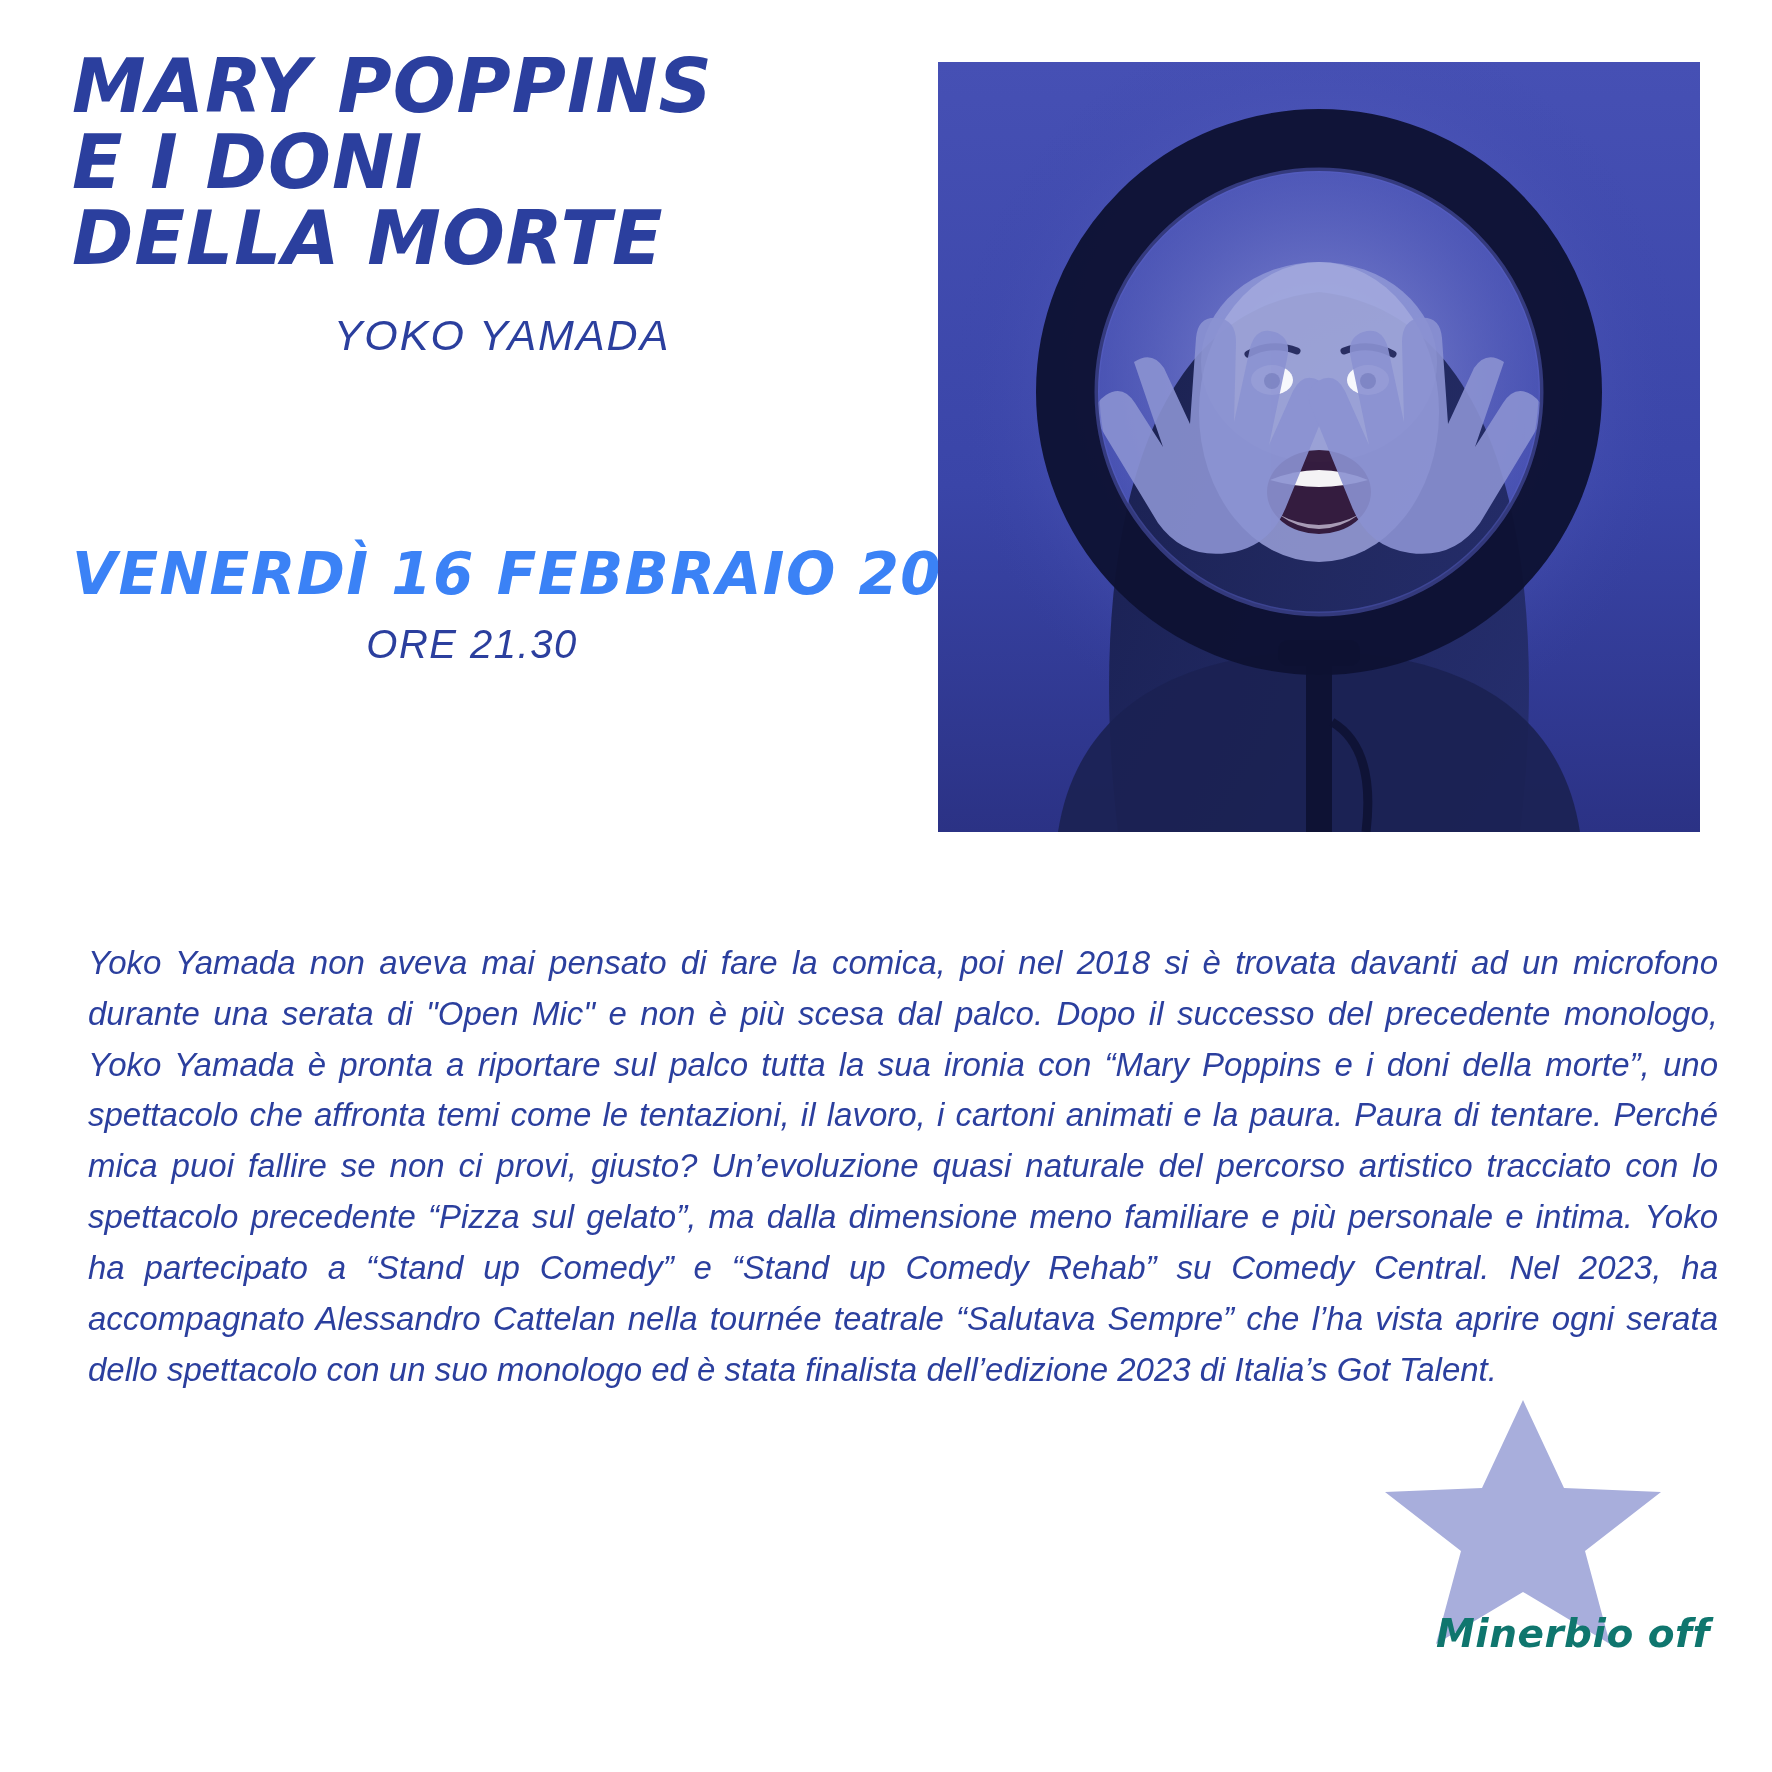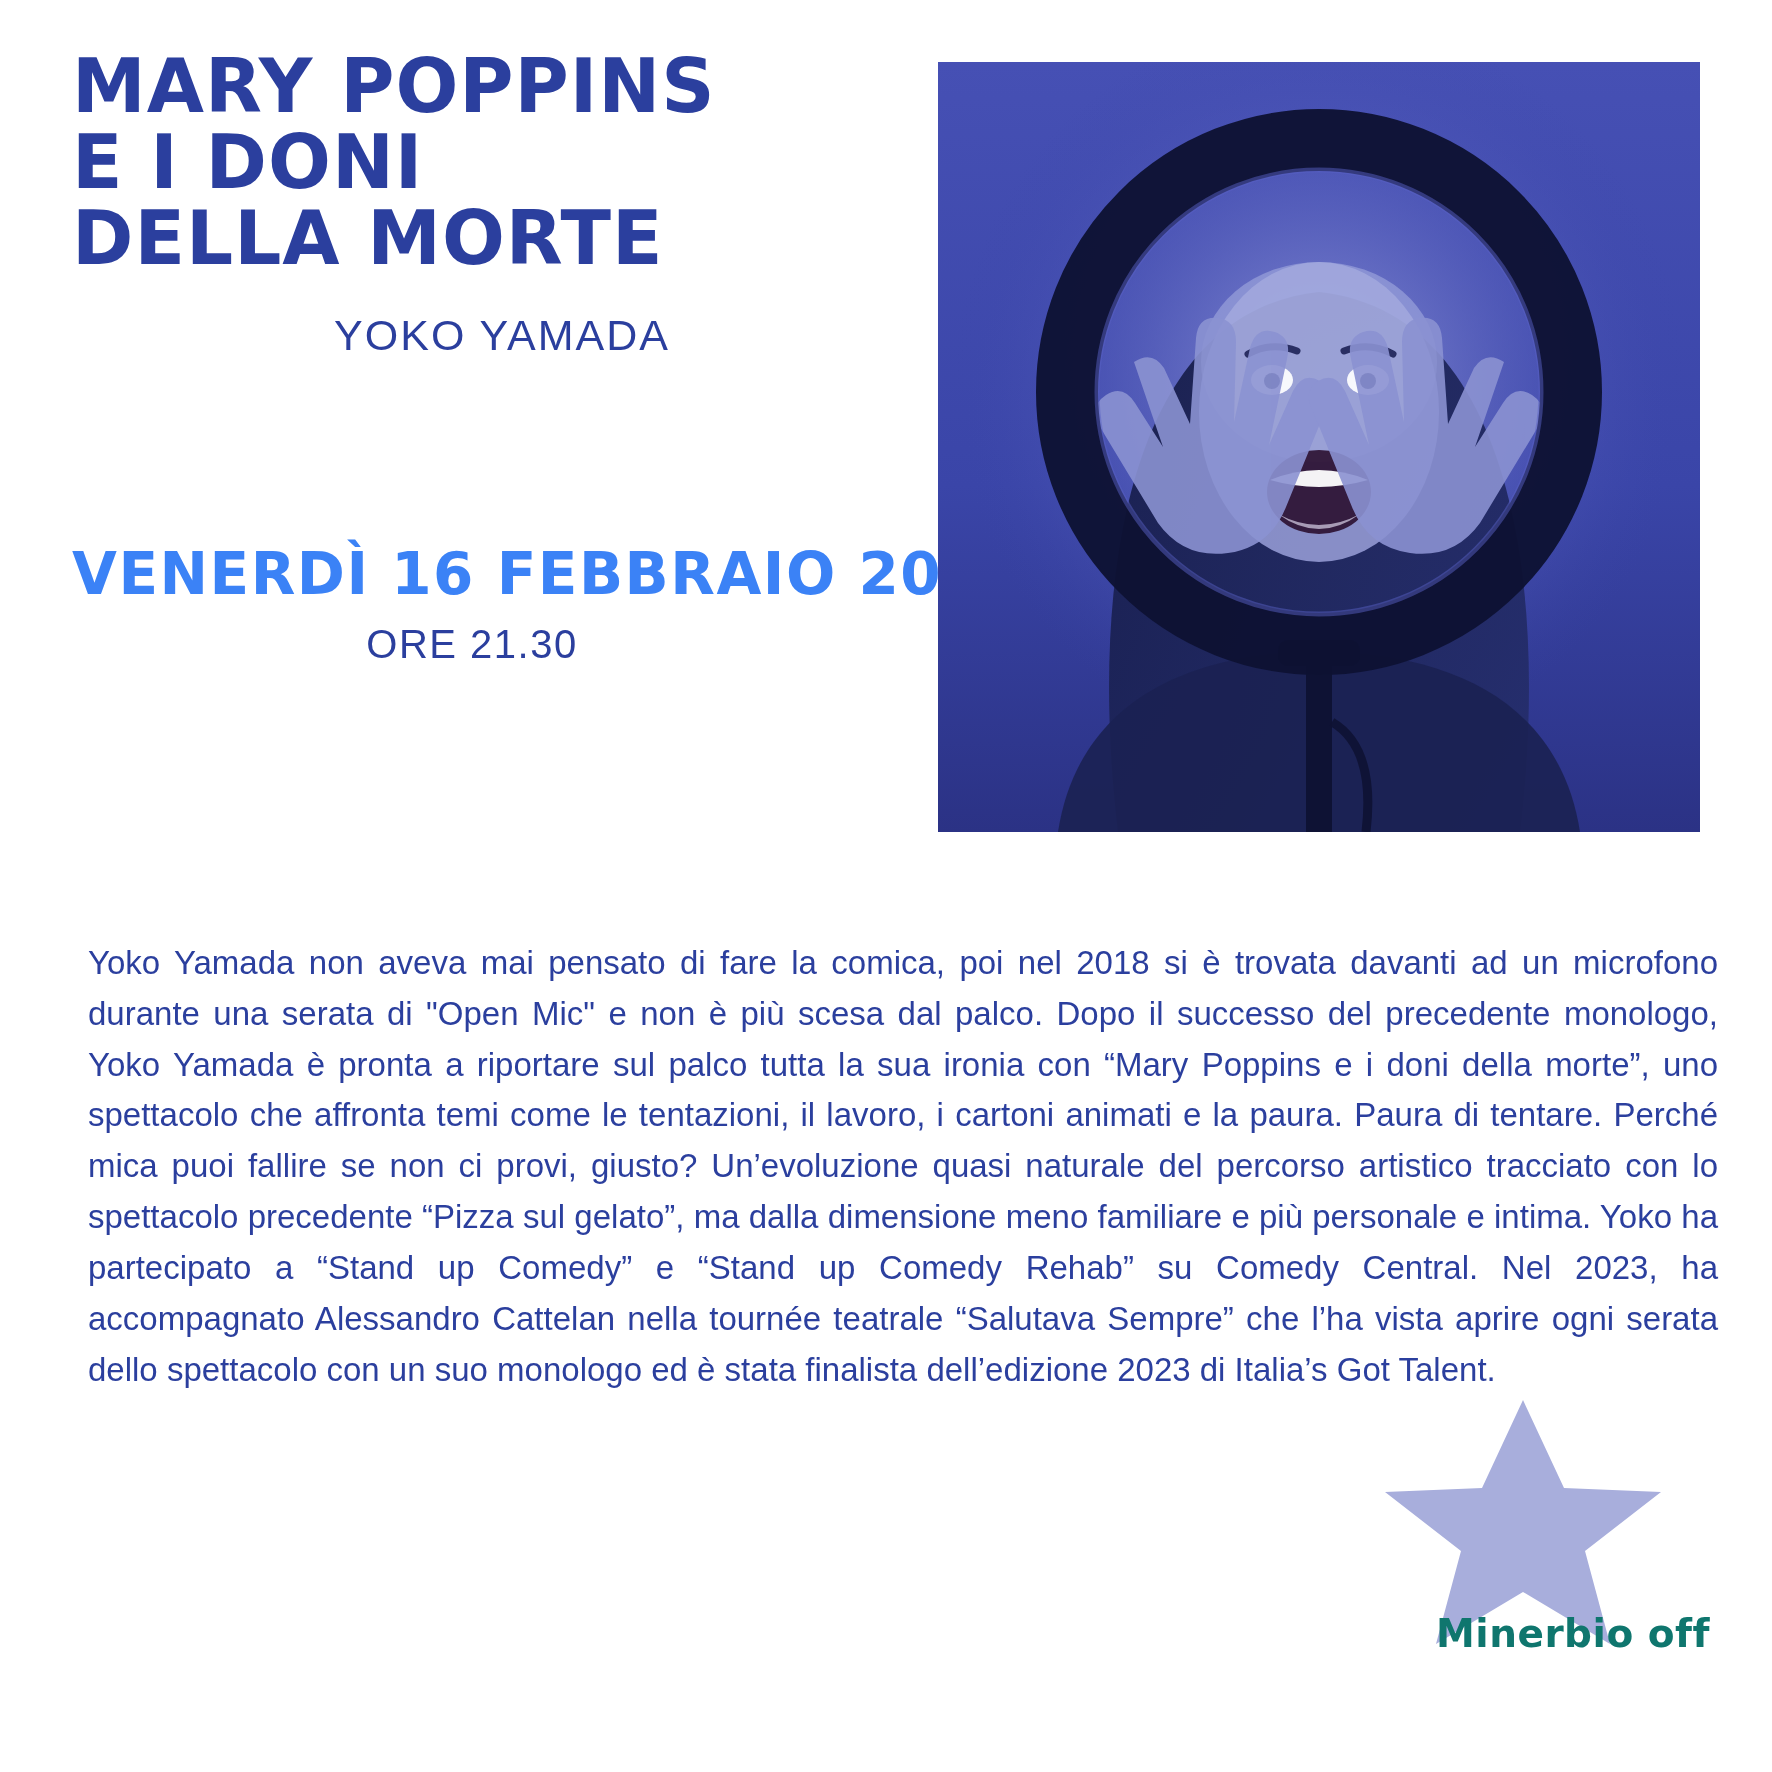--- a/index.html
+++ b/index.html
@@ -15,20 +15,21 @@
     overflow: hidden;
     position: relative;
   }
 
   .poster {
     position: relative;
     width: 1772px;
     height: 1732px;
     box-sizing: border-box;
     padding: 16px;
+    font-style: italic;
   }
 
   
   .header {
     position: absolute;
     left: 72px;
     top: 48px;
     width: 860px;
   }
 

